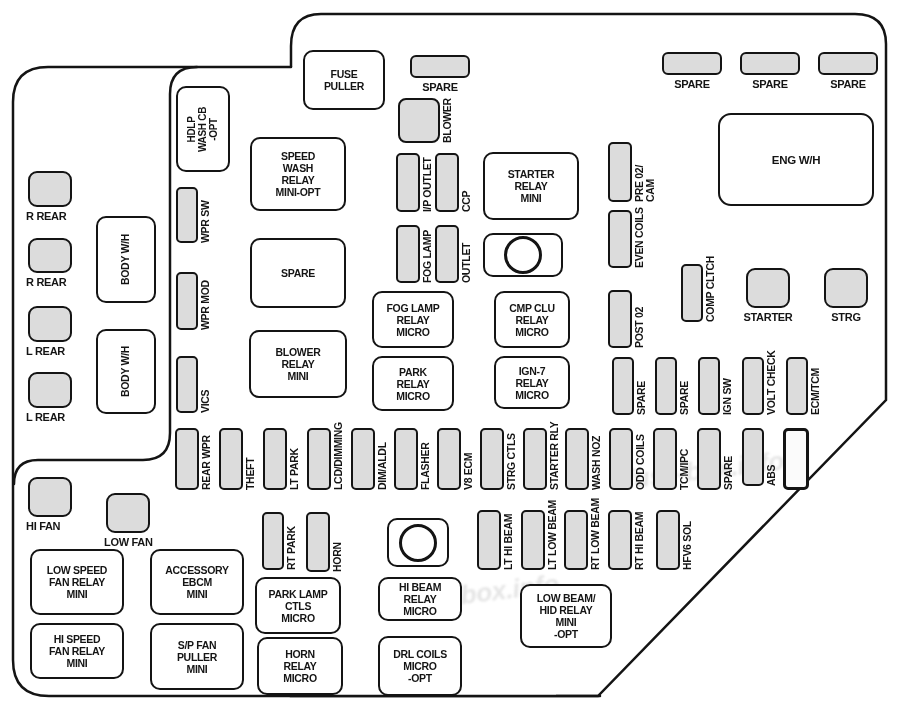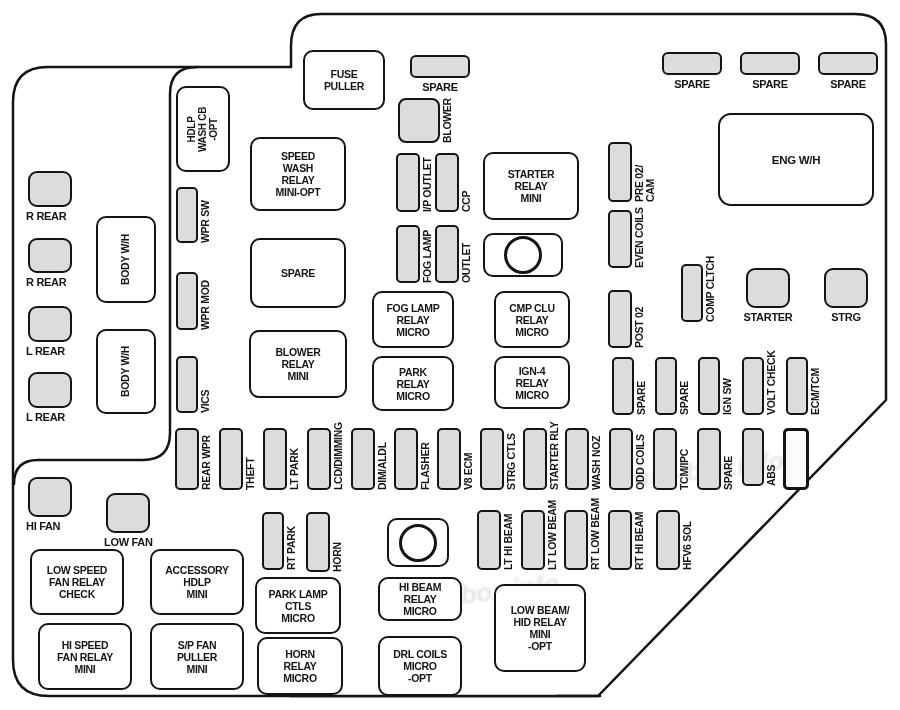--- a/index.html
+++ b/index.html
@@ -151,21 +151,21 @@
   </div>
   <div class="relay" style="left:372px;top:291px;width:82px;height:57px;">FOG LAMP
 RELAY
 MICRO</div>
   <div class="relay" style="left:494px;top:291px;width:76px;height:57px;">CMP CLU
 RELAY
 MICRO</div>
   <div class="relay" style="left:372px;top:356px;width:82px;height:55px;">PARK
 RELAY
 MICRO</div>
-  <div class="relay" style="left:494px;top:356px;width:76px;height:53px;">IGN-4
+  <div class="relay" style="left:494px;top:356px;width:76px;height:53px;">IGN-7
 RELAY
 MICRO</div>
 
   <div class="vfuse" style="left:608px;top:142px;width:24px;height:60px;">
     <span class="fbody"></span>
     <span class="vlab">PRE 02/
 CAM</span>
   </div>
   <div class="vfuse" style="left:608px;top:210px;width:24px;height:58px;">
     <span class="fbody"></span>
@@ -294,25 +294,25 @@
   <div class="sqfuse" style="left:28px;top:477px;width:44px;height:40px;">
     <span class="sqbody"></span>
     <span class="blab">HI FAN</span>
   </div>
   <div class="sqfuse" style="left:106px;top:493px;width:44px;height:40px;">
     <span class="sqbody"></span>
     <span class="blab">LOW FAN</span>
   </div>
   <div class="relay" style="left:30px;top:549px;width:94px;height:66px;">LOW SPEED
 FAN RELAY
-CHECK</div>
+MINI</div>
   <div class="relay" style="left:150px;top:549px;width:94px;height:66px;">ACCESSORY
-HDLP
-MINI</div>
-  <div class="relay" style="left:30px;top:623px;width:94px;height:67px;margin-left:8px;">HI SPEED
+EBCM
+MINI</div>
+  <div class="relay" style="left:30px;top:623px;width:94px;height:56px;">HI SPEED
 FAN RELAY
 MINI</div>
   <div class="relay" style="left:150px;top:623px;width:94px;height:67px;">S/P FAN
 PULLER
 MINI</div>
 
   <div class="vfuse" style="left:262px;top:512px;width:22px;height:58px;">
     <span class="fbody"></span>
     <span class="vlab">RT PARK</span>
   </div>
@@ -328,18 +328,18 @@
 MICRO</div>
   <div class="relay" style="left:257px;top:637px;width:86px;height:58px;">HORN
 RELAY
 MICRO</div>
   <div class="relay" style="left:378px;top:577px;width:84px;height:44px;">HI BEAM
 RELAY
 MICRO</div>
   <div class="relay" style="left:378px;top:636px;width:84px;height:60px;">DRL COILS
 MICRO
 -OPT</div>
-  <div class="relay" style="left:494px;top:584px;width:92px;height:88px;">LOW BEAM/
+  <div class="relay" style="left:520px;top:584px;width:92px;height:64px;">LOW BEAM/
 HID RELAY
 MINI
 -OPT</div>
 
 </div>
 
 </body></html>

